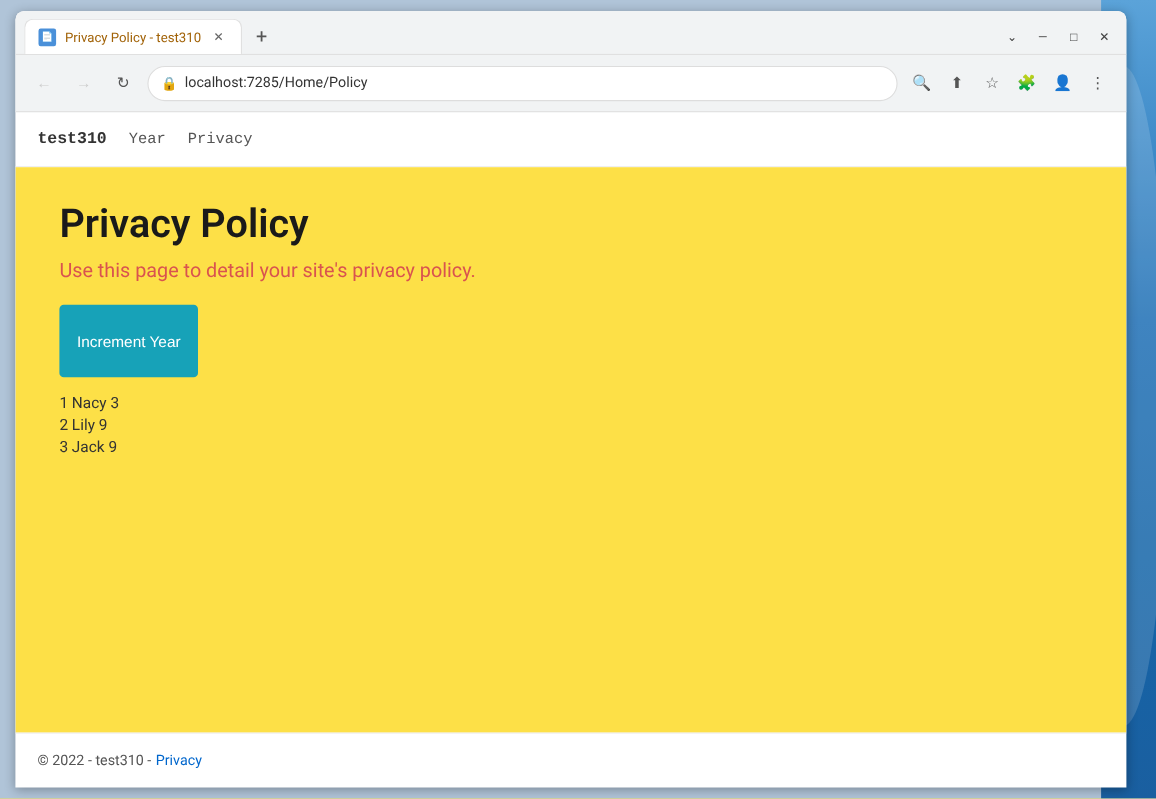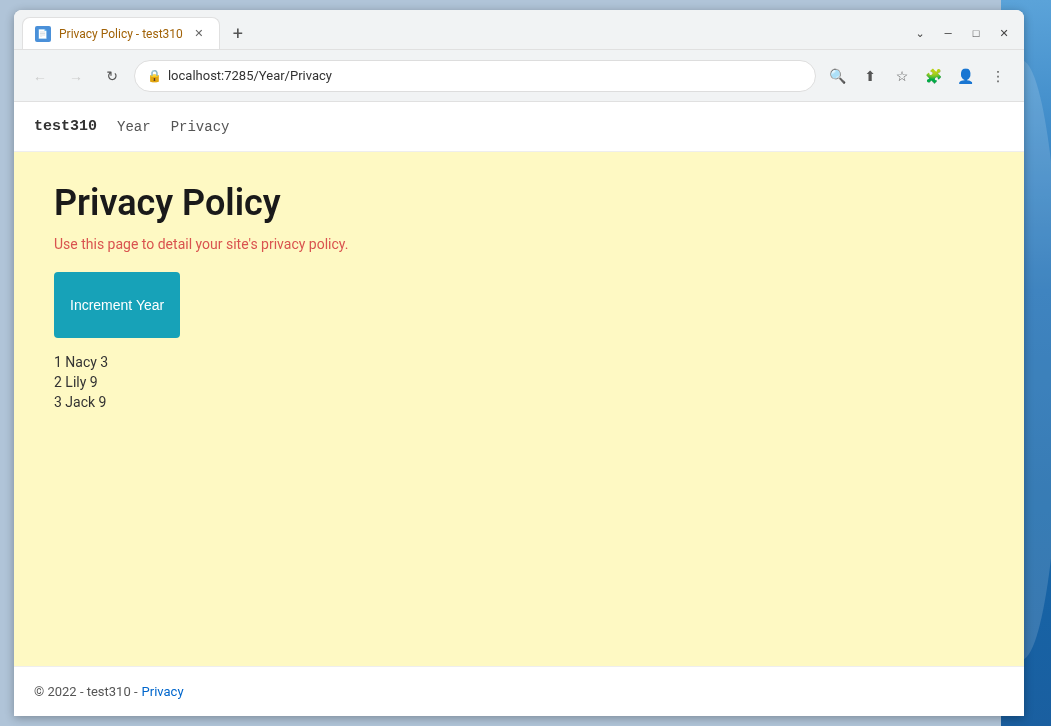--- a/index.html
+++ b/index.html
@@ -232,33 +232,33 @@
       font-size: 14px;
       color: #555;
       text-decoration: none;
       cursor: pointer;
     }
 
     
     .main-content {
       flex: 1;
       padding: 30px 40px;
-      background: #fef9c3;
+      background: #fde047;
       overflow-y: auto;
     }
 
     .page-title {
       font-size: 36px;
       font-weight: 600;
       color: #1a1a1a;
       margin-bottom: 12px;
     }
 
     .page-subtitle {
-      font-size: 14px;
+      font-size: 18px;
       color: #d9534f;
       margin-bottom: 20px;
     }
 
     .increment-btn {
       background: #17a2b8;
       color: white;
       border: none;
       padding: 25px 16px;
       border-radius: 4px;
@@ -321,21 +321,21 @@
       <div class="win-btn close">✕</div>
     </div>
   </div>
 
   <div class="address-bar">
     <div class="nav-btn disabled">←</div>
     <div class="nav-btn disabled">→</div>
     <div class="nav-btn">↻</div>
     <div class="url-bar">
       <span class="lock-icon">🔒</span>
-      <span class="url-text">localhost:7285/Year/Privacy</span>
+      <span class="url-text">localhost:7285/Home/Policy</span>
     </div>
     <div class="toolbar-icons">
       <div class="toolbar-icon">🔍</div>
       <div class="toolbar-icon">⬆</div>
       <div class="toolbar-icon">☆</div>
       <div class="toolbar-icon">🧩</div>
       <div class="toolbar-icon">👤</div>
       <div class="toolbar-icon">⋮</div>
     </div>
   </div>

